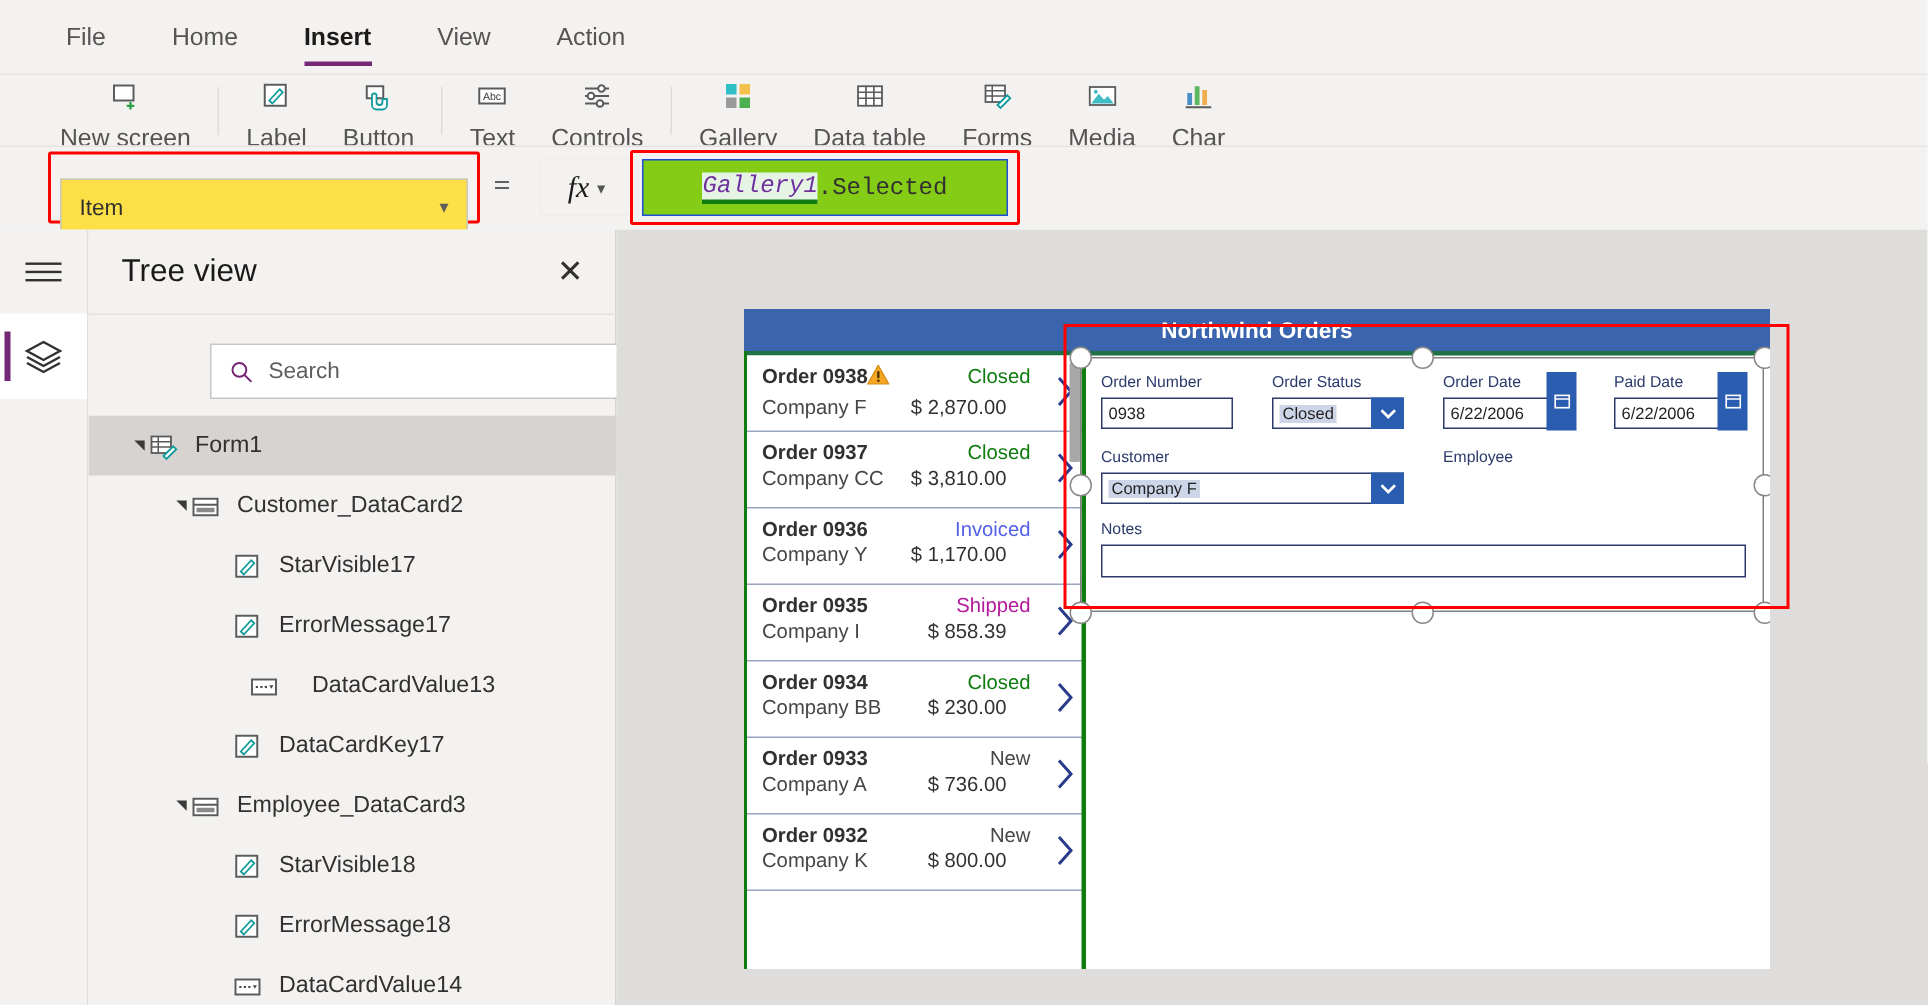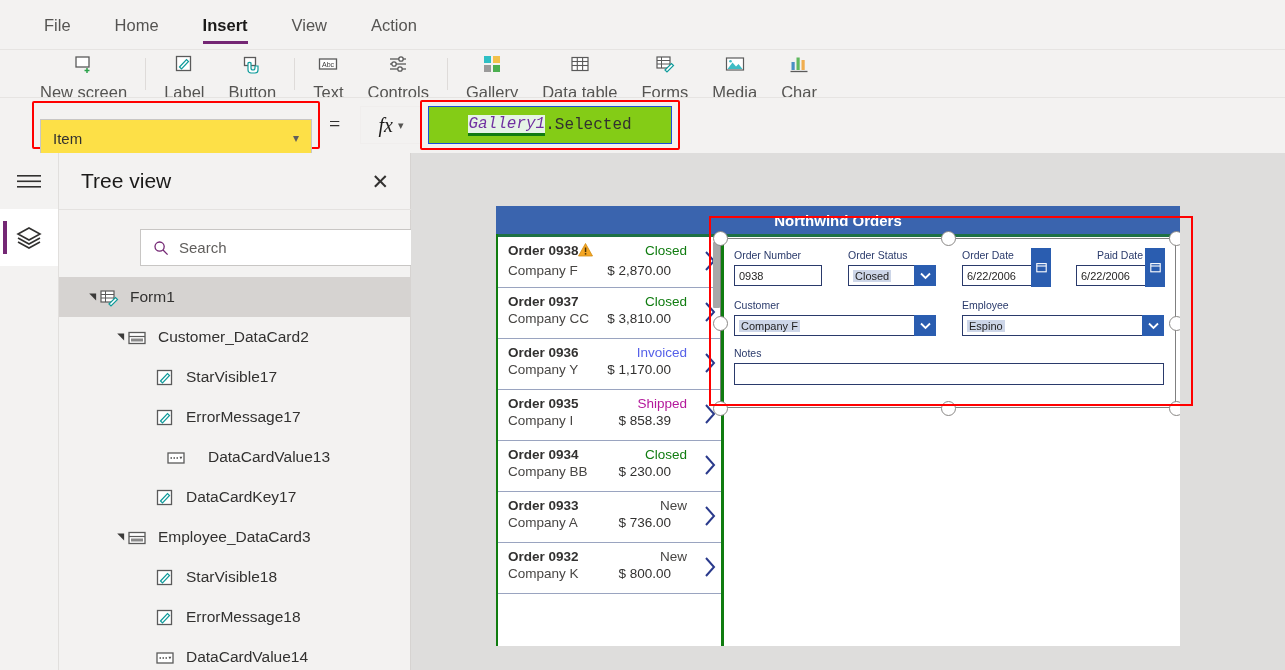--- a/index.html
+++ b/index.html
@@ -642,21 +642,21 @@
             <div class="finput">
               <span>6/22/2006</span>
               <span class="datebtn">
                 <svg width="11" height="11" viewBox="0 0 11 11" xmlns="http://www.w3.org/2000/svg">
                   <rect x="0.8" y="1.6" width="9.4" height="8.2" fill="none" stroke="#ffffff" stroke-width="1.1"></rect>
                   <line x1="0.8" y1="4" x2="10.2" y2="4" stroke="#ffffff" stroke-width="1.1"></line>
                 </svg>
               </span>
             </div>
           </div>
-          <div class="fcard" style="left: 352px; top: 12px; width: 88px; text-align: center;">
+          <div class="fcard" style="left: 352px; top: 12px; width: 88px;">
             <div class="flabel">Paid Date</div>
             <div class="finput">
               <span>6/22/2006</span>
               <span class="datebtn">
                 <svg width="11" height="11" viewBox="0 0 11 11" xmlns="http://www.w3.org/2000/svg">
                   <rect x="0.8" y="1.6" width="9.4" height="8.2" fill="none" stroke="#ffffff" stroke-width="1.1"></rect>
                   <line x1="0.8" y1="4" x2="10.2" y2="4" stroke="#ffffff" stroke-width="1.1"></line>
                 </svg>
               </span>
             </div>
@@ -667,28 +667,20 @@
               <span class="fval-hl">Company F</span>
               <span class="ddbtn">
                 <svg width="11" height="8" viewBox="0 0 11 8" xmlns="http://www.w3.org/2000/svg">
                   <path d="M1 1.5 L5.5 6 L10 1.5" fill="none" stroke="#ffffff" stroke-width="1.8"></path>
                 </svg>
               </span>
             </div>
           </div>
           <div class="fcard" style="left: 238px; top: 62px; width: 202px;">
             <div class="flabel">Employee</div>
-            <div class="fdd">
-              <span class="fval-hl">Espino</span>
-              <span class="ddbtn">
-                <svg width="11" height="8" viewBox="0 0 11 8" xmlns="http://www.w3.org/2000/svg">
-                  <path d="M1 1.5 L5.5 6 L10 1.5" fill="none" stroke="#ffffff" stroke-width="1.8"></path>
-                </svg>
-              </span>
-            </div>
           </div>
           <div class="fcard" style="left: 10px; top: 110px; width: 430px;">
             <div class="flabel">Notes</div>
             <div class="finput" style="height: 22px;">
               <span></span>
             </div>
           </div>
         </div>
 
       <div id="selbox">

